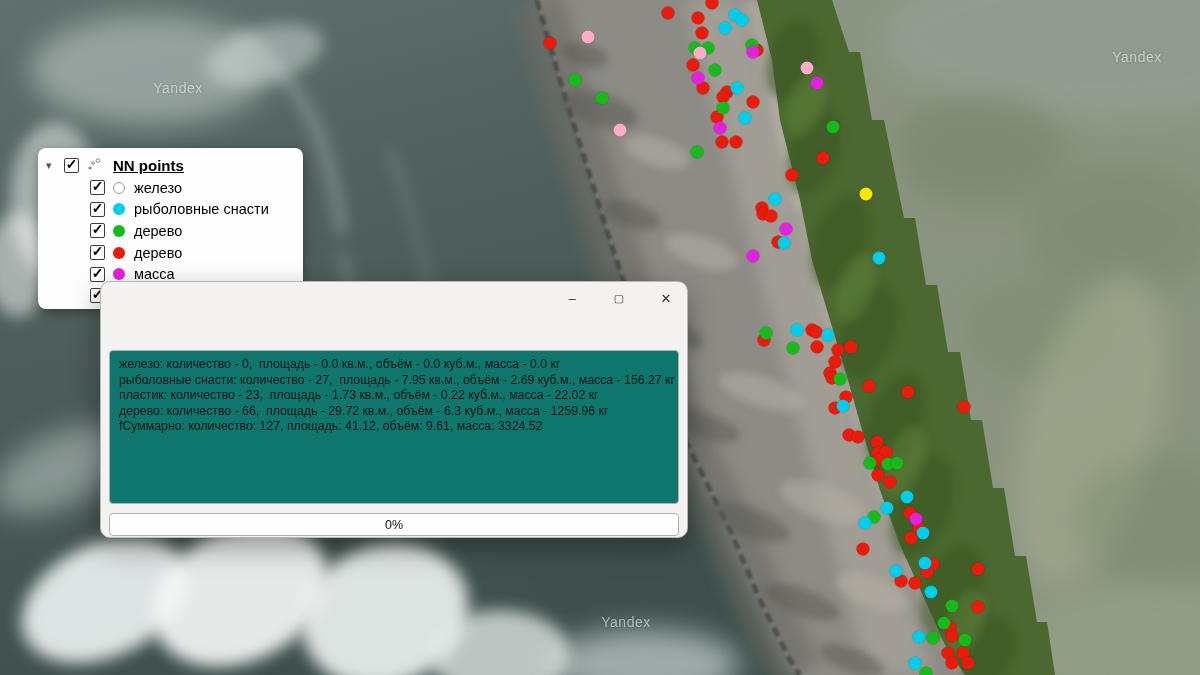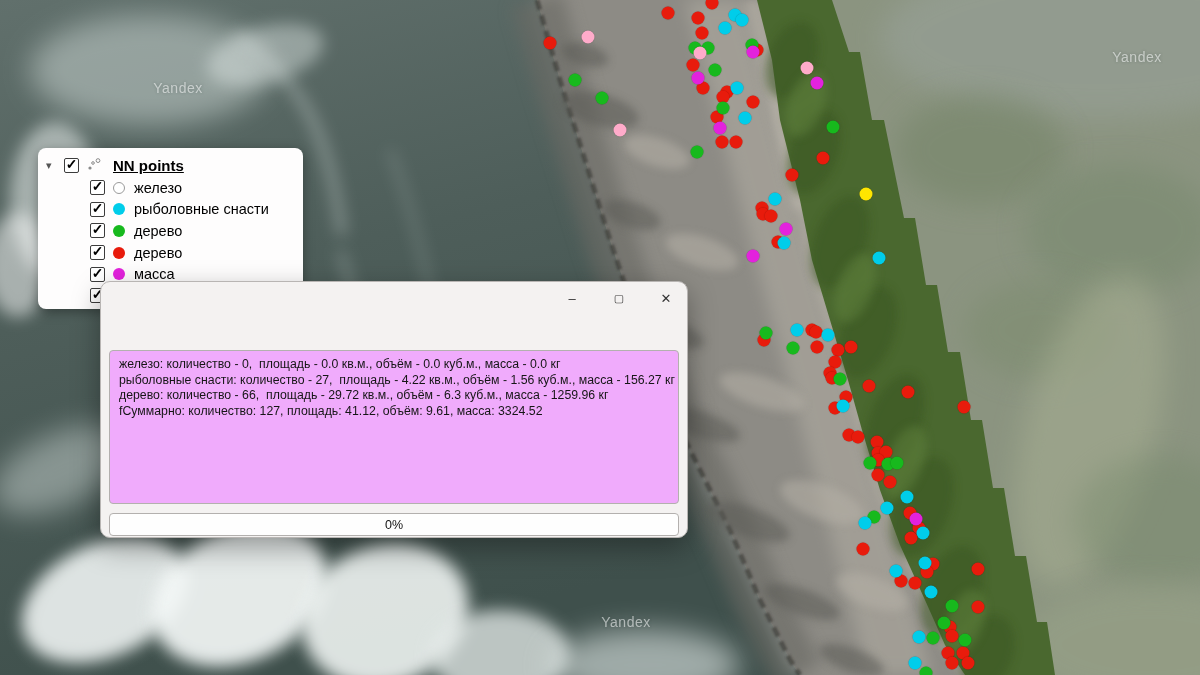--- a/index.html
+++ b/index.html
@@ -36,21 +36,21 @@
           border:1px solid #b8b5b3;border-radius:10px;box-shadow:0 10px 28px rgba(0,0,0,.35);
           box-sizing:border-box;}
   .titlebar{position:absolute;left:0;right:0;top:0;height:30px;}
   .win-btns{position:absolute;right:6px;top:2px;height:28px;display:flex;align-items:center;gap:17px;}
   .win-btn{width:30px;height:24px;display:flex;align-items:center;justify-content:center;
            color:#333;font-size:13px;line-height:1;border-radius:4px;}
   .win-btn.max{font-size:11px;color:#333;}
   .load-btn{position:absolute;left:8px;right:8px;top:37px;height:22px;background:#fdfdfc;
             border:1px solid #b3b0ae;border-radius:4px;display:flex;align-items:center;
             justify-content:center;font-size:12.5px;color:#111;}
-  .stats{position:absolute;left:8px;right:8px;top:68px;height:154px;background:#f0abfc;
+  .stats{position:absolute;left:8px;right:8px;top:68px;height:154px;background:#0f766e;
          border:1px solid #b3b0ae;border-radius:4px;padding:6px 9px;box-sizing:border-box;
          overflow:hidden;}
   .stat-line{font-size:12.3px;line-height:15.6px;color:#161616;white-space:pre;}
   .progress{position:absolute;left:8px;right:8px;top:231px;height:21px;background:#fefefe;
             border:1px solid #b3b0ae;border-radius:4px;display:flex;align-items:center;
             justify-content:center;font-size:12.5px;color:#111;}
 </style>
 </head>
 <body>
 
@@ -336,21 +336,22 @@
   <div class="dialog">
     <div class="titlebar">
       <div class="win-btns">
         <span class="win-btn">–</span>
         <span class="win-btn max">▢</span>
         <span class="win-btn">✕</span>
       </div>
     </div>
     <div class="stats">
         <div class="stat-line">железо: количество - 0,  площадь - 0.0 кв.м., объём - 0.0 куб.м., масса - 0.0 кг</div>
-        <div class="stat-line">рыболовные снасти: количество - 27,  площадь - 4.22 кв.м., объём - 1.56 куб.м., масса - 156.27 кг</div>
+        <div class="stat-line">рыболовные снасти: количество - 27,  площадь - 7.95 кв.м., объём - 2.69 куб.м., масса - 156.27 кг</div>
+        <div class="stat-line">пластик: количество - 23,  площадь - 1.73 кв.м., объём - 0.22 куб.м., масса - 22.02 кг</div>
         <div class="stat-line">дерево: количество - 66,  площадь - 29.72 кв.м., объём - 6.3 куб.м., масса - 1259.96 кг</div>
         <div class="stat-line">fСуммарно: количество: 127, площадь: 41.12, объём: 9.61, масса: 3324.52</div>
       </div>
     <div class="progress">
       <span>0%</span>
     </div>
   </div>
 
 </div>
 

